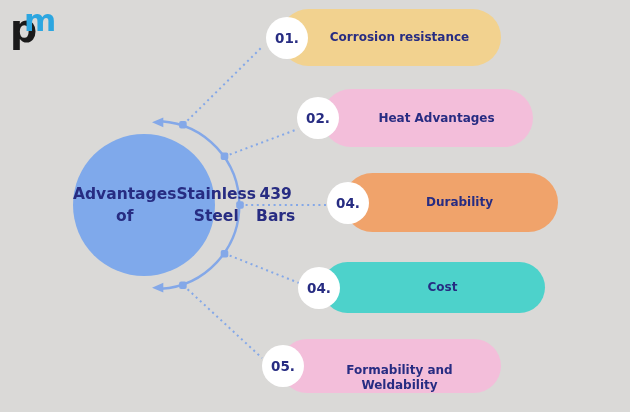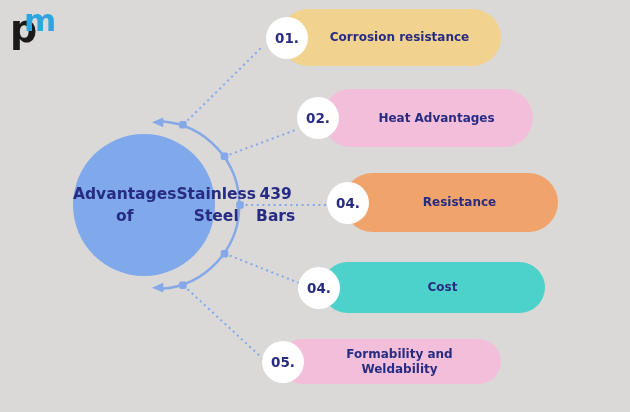--- a/index.html
+++ b/index.html
@@ -49,21 +49,21 @@
     position:absolute;top:50%;transform:translateY(-50%);
     width:42px;height:42px;border-radius:50%;
     background:var(--c-badge_white,#fff);
     display:flex;align-items:center;justify-content:center;
     font-weight:bold;font-size:13.5px;color:var(--c-navy,#272C82);
   }
   .i1{left:280px;top:9px;width:221px;height:57px;}   .i1 .num-circle{left:-14px;}
   .i2{left:322px;top:89px;width:211px;height:58px;}  .i2 .num-circle{left:-25px;}
   .i3{left:343px;top:173px;width:215px;height:59px;} .i3 .num-circle{left:-16px;}
   .i4{left:322px;top:262px;width:223px;height:51px;} .i4 .num-circle{left:-24px;}
-  .i5{left:280px;top:339px;width:221px;height:45px;} .i5 .num-circle{left:-18px;}
+  .i5{left:280px;top:339px;width:221px;height:54px;align-items:flex-end;} .i5 .num-circle{left:-18px;}
   .i5 .pill-label{max-width:170px;}
 </style>
 </head>
 <body>
 
 <div class="stage">
 
   <div class="logo">
     <span class="logo-p">p</span>
     <span class="logo-m">m</span>
@@ -106,21 +106,21 @@
     <div class="num-circle">
       <span>02.</span>
     </div>
     <div class="pill-label">Heat Advantages</div>
   </div>
 
   <div class="pill i3" style="background: rgb(240, 163, 107);">
     <div class="num-circle">
       <span>04.</span>
     </div>
-    <div class="pill-label">Resistance</div>
+    <div class="pill-label">Durability</div>
   </div>
 
   <div class="pill i4" style="background: rgb(77, 210, 203);">
     <div class="num-circle">
       <span>04.</span>
     </div>
     <div class="pill-label">Cost</div>
   </div>
 
   <div class="pill i5" style="background: rgb(243, 190, 218);">

